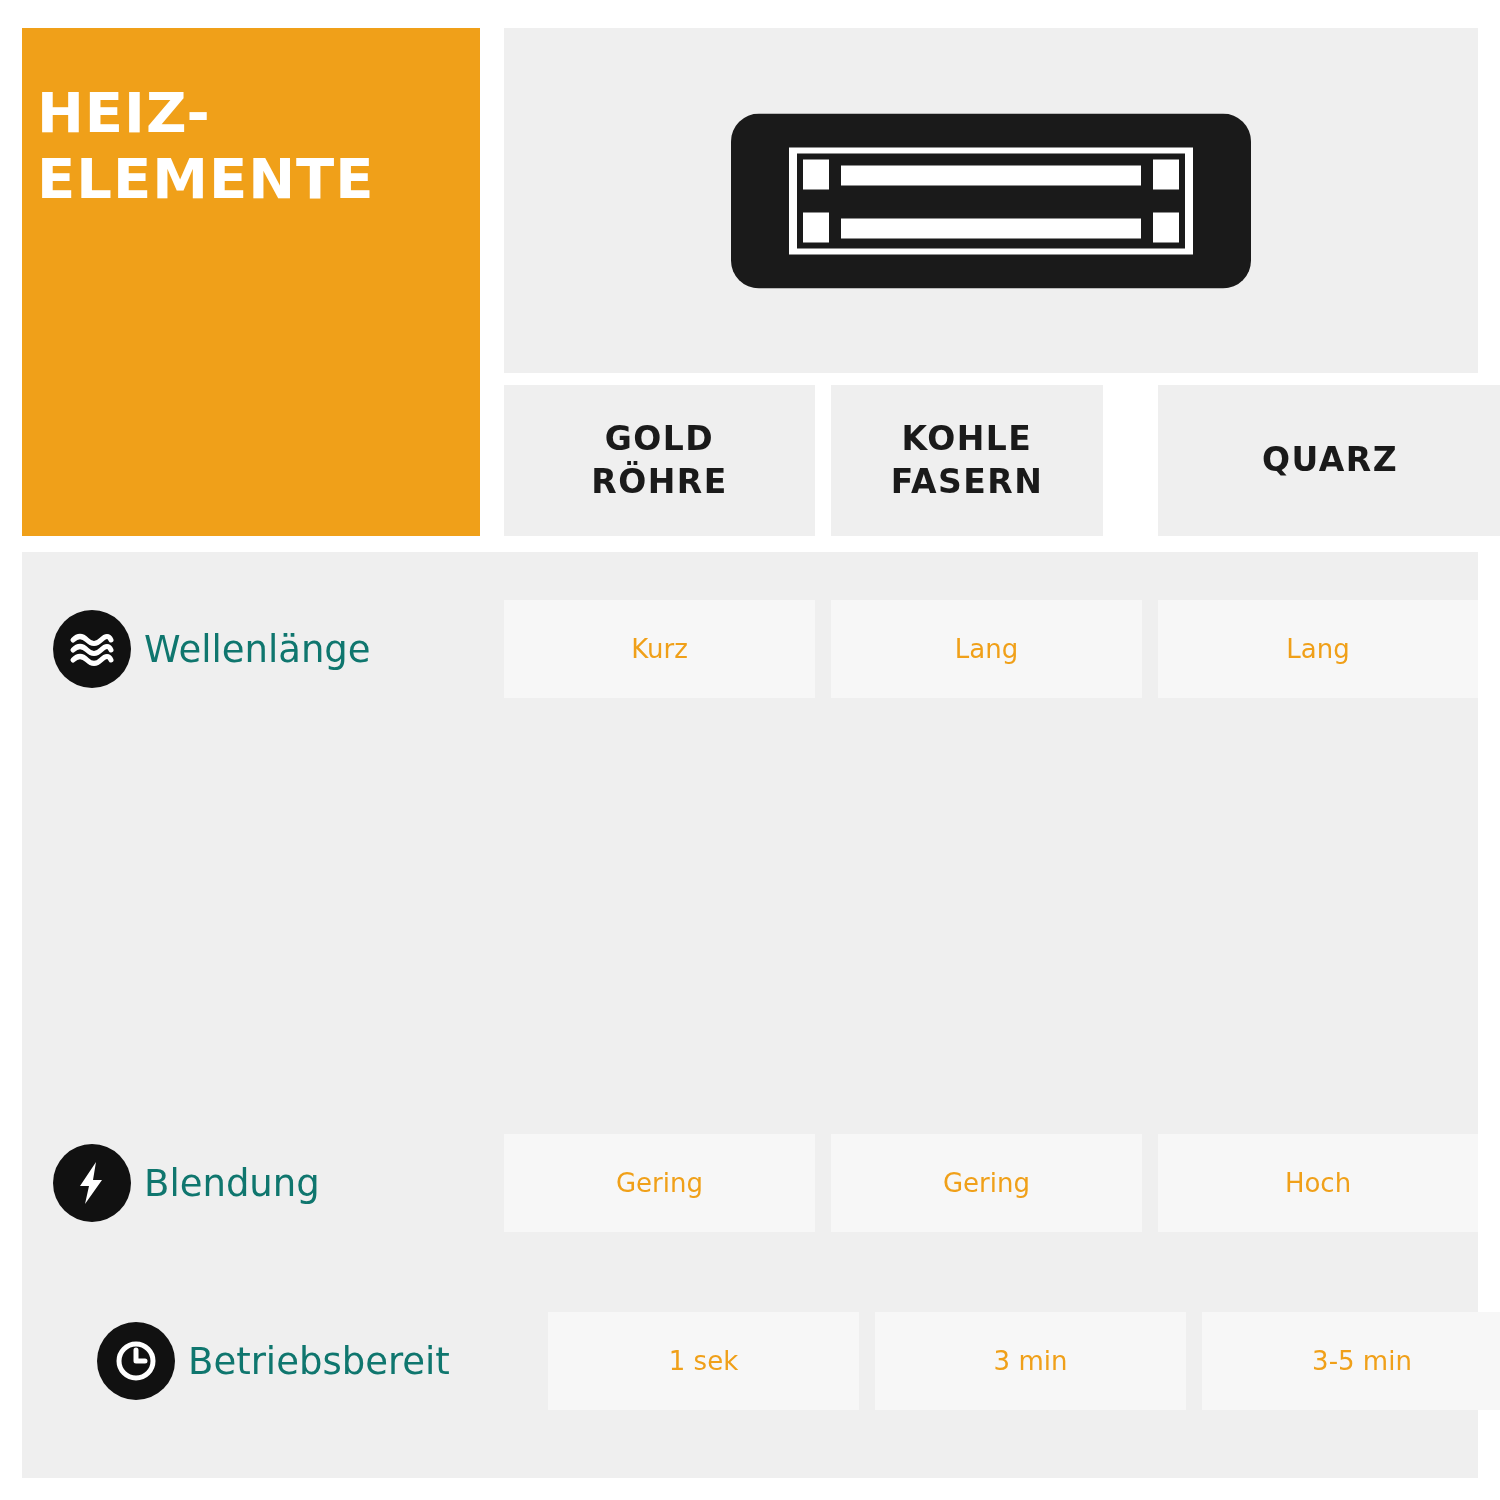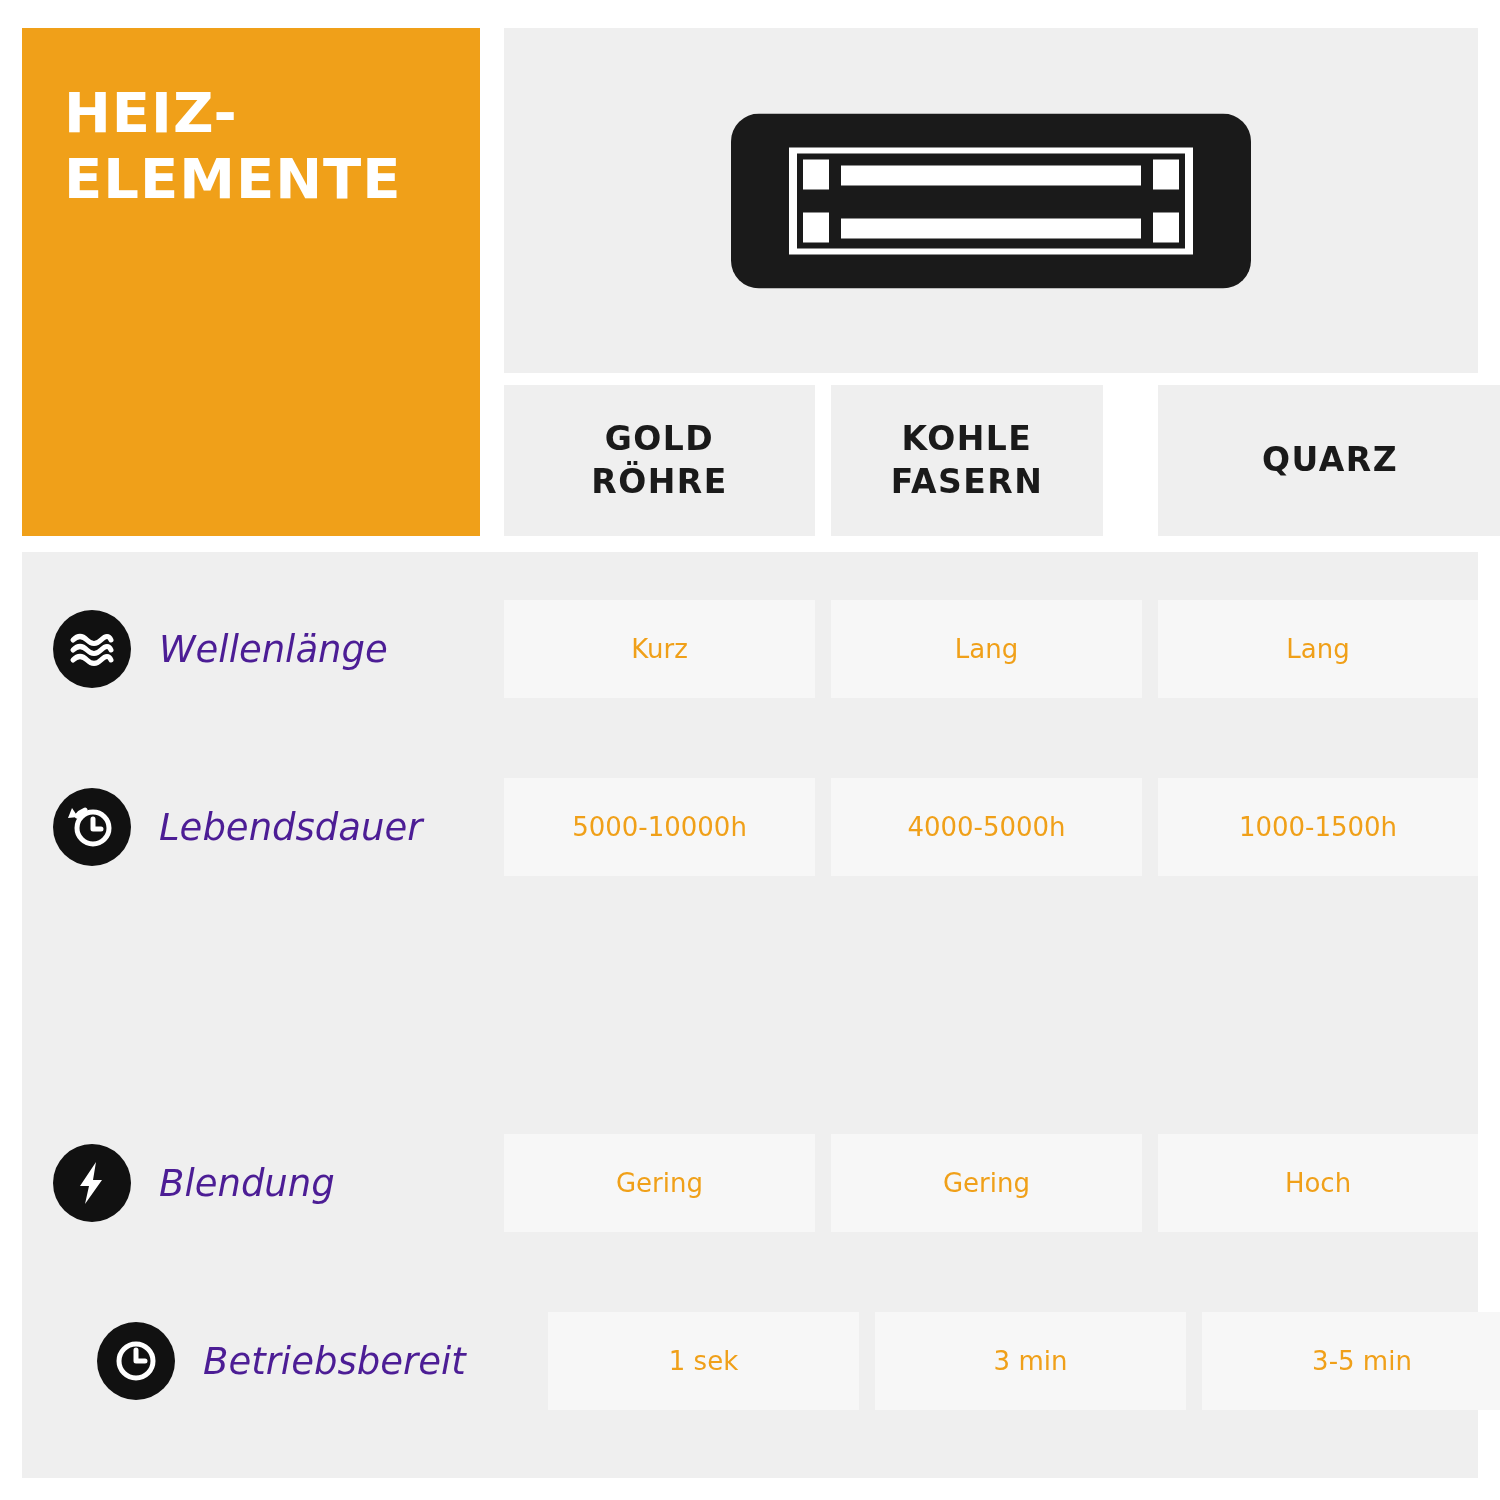--- a/index.html
+++ b/index.html
@@ -31,21 +31,21 @@
   }
 
   .title-block {
     position: absolute;
     left: 22px;
     top: 28px;
     width: 458px;
     height: 508px;
     background: #F0A019;
     box-sizing: border-box;
-    padding: 52px 40px 0 42px;
+    padding: 52px 40px 0 15px;
   }
   .title-text {
     color: #ffffff;
     font-size: 56px;
     font-weight: bold;
     line-height: 1.18;
     letter-spacing: 1px;
     white-space: pre-line;
   }
 
@@ -119,27 +119,26 @@
     height: 78px;
     border-radius: 50%;
     background: #111111;
     display: flex;
     align-items: center;
     justify-content: center;
   }
 
   .row-label {
     position: absolute;
-    left: 137px;
+    left: 122px;
     top: 50%;
     transform: translateY(-50%);
     font-size: 37px;
-    color: #4c1d95;
+    color: #0f766e;
     white-space: nowrap;
-    font-style: italic;
   }
 
   .cell {
     position: absolute;
     top: 50%;
     transform: translateY(-50%);
     height: 98px;
     background: #f7f7f7;
     display: flex;
     align-items: center;
@@ -201,34 +200,20 @@
           <path d="M6 26 q7 -7 14 0 t14 0 t10 0" stroke="#ffffff" stroke-width="5" fill="none" stroke-linecap="round"></path>
           <path d="M6 36 q7 -7 14 0 t14 0 t10 0" stroke="#ffffff" stroke-width="5" fill="none" stroke-linecap="round"></path>
         </svg>
       </div>
       <div class="row-label">Wellenlänge</div>
       <div class="cell c0">Kurz</div>
       <div class="cell c1">Lang</div>
       <div class="cell c2">Lang</div>
     </div>
 
-    <div class="row r1">
-      <div class="row-icon">
-        <svg width="50" height="50" viewBox="0 0 50 50">
-          <circle cx="26" cy="26" r="16" fill="none" stroke="#ffffff" stroke-width="5"></circle>
-          <path d="M26 17 v10 h8" stroke="#ffffff" stroke-width="5" fill="none" stroke-linecap="round" stroke-linejoin="round"></path>
-          <path d="M10 14 a18 18 0 0 1 8 -6" stroke="#ffffff" stroke-width="5" fill="none" stroke-linecap="round"></path>
-          <path d="M5 6 l6 9 l-10 1 z" fill="#ffffff"></path>
-        </svg>
-      </div>
-      <div class="row-label">Lebendsdauer</div>
-      <div class="cell c0">5000-10000h</div>
-      <div class="cell c1">4000-5000h</div>
-      <div class="cell c2">1000-1500h</div>
-    </div>
 
 
     <div class="row r3">
       <div class="row-icon">
         <svg width="50" height="50" viewBox="0 0 50 50">
           <path d="M29 4 L13 28 h9 l-4 18 L35 22 h-9 z" fill="#ffffff"></path>
         </svg>
       </div>
       <div class="row-label">Blendung</div>
       <div class="cell c0">Gering</div>

